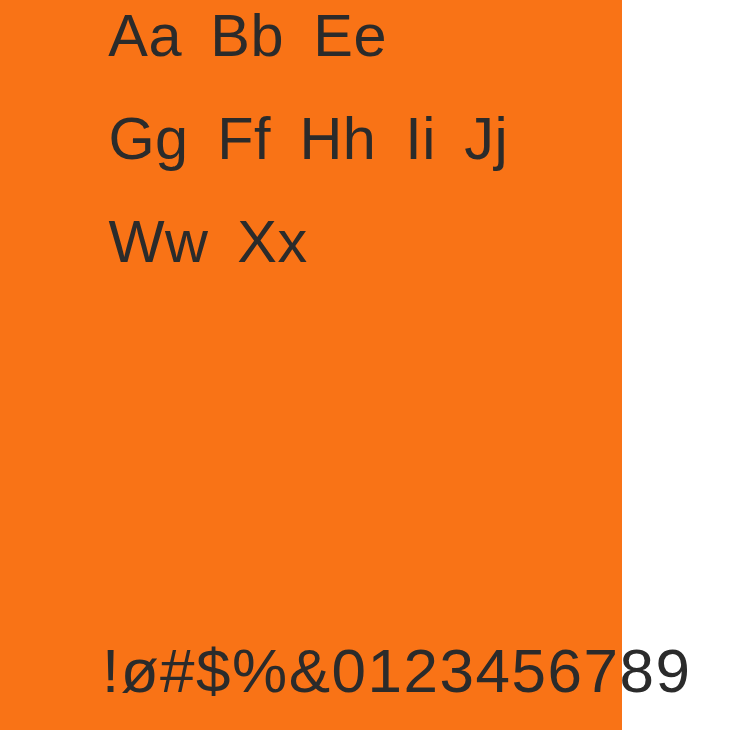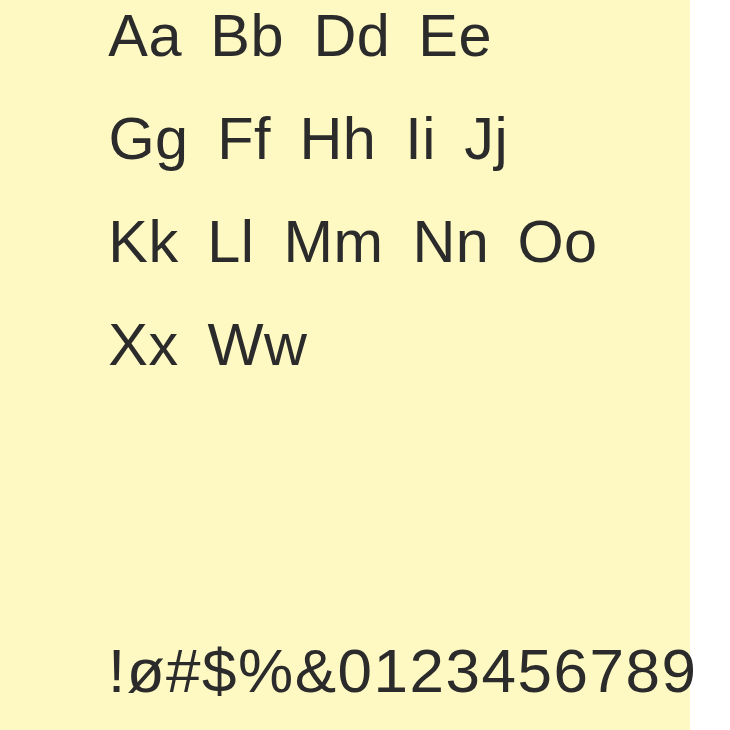--- a/index.html
+++ b/index.html
@@ -7,24 +7,24 @@
     padding: 0;
     background: #ffffff;
   }
   body {
     width: 730px;
     height: 730px;
     overflow: hidden;
     font-family: "Liberation Sans", sans-serif;
   }
   #specimen {
-    width: 690px;
+    width: 622px;
     height: 730px;
     box-sizing: border-box;
-    background: #fef9c3;
+    background: #f97316;
     padding: 0;
     position: relative;
   }
   .rows {
     position: absolute;
     left: 108px;
     top: 6px;
     width: 560px;
   }
   .row {
@@ -43,21 +43,21 @@
     margin-right: 28px;
     -webkit-text-stroke: 0.01px #2b2b2b;
   }
   
   .pair span {
     display: inline-block;
     transform: scaleX(0.99);
   }
   .symbols-row {
     position: absolute;
-    left: 108px;
+    left: 102px;
     top: 640px;
     width: 580px;
   }
   .symbols {
     font-family: "Liberation Sans", sans-serif;
     font-weight: 300;
     font-size: 62px;
     line-height: 1;
     color: #2b2b2b;
     letter-spacing: 1.5px;
@@ -67,44 +67,36 @@
 </head>
 <body>
 
 <div id="specimen">
 
   <div class="rows">
 
     <div class="row">
       <div class="pair"><span>Aa</span></div>
       <div class="pair"><span>Bb</span></div>
-      <div class="pair"><span>Dd</span></div>
       <div class="pair"><span>Ee</span></div>
     </div>
 
     <div class="row">
       <div class="pair"><span>Gg</span></div>
       <div class="pair"><span>Ff</span></div>
       <div class="pair"><span>Hh</span></div>
       <div class="pair"><span>Ii</span></div>
       <div class="pair"><span>Jj</span></div>
     </div>
 
-    <div class="row">
-      <div class="pair"><span>Kk</span></div>
-      <div class="pair"><span>Ll</span></div>
-      <div class="pair"><span>Mm</span></div>
-      <div class="pair"><span>Nn</span></div>
-      <div class="pair"><span>Oo</span></div>
-    </div>
 
 
     <div class="row">
+      <div class="pair"><span>Ww</span></div>
       <div class="pair"><span>Xx</span></div>
-      <div class="pair"><span>Ww</span></div>
     </div>
 
 
   </div>
 
   <div class="symbols-row">
     <div class="symbols">!ø#$%&amp;0123456789</div>
   </div>
 
 </div>

